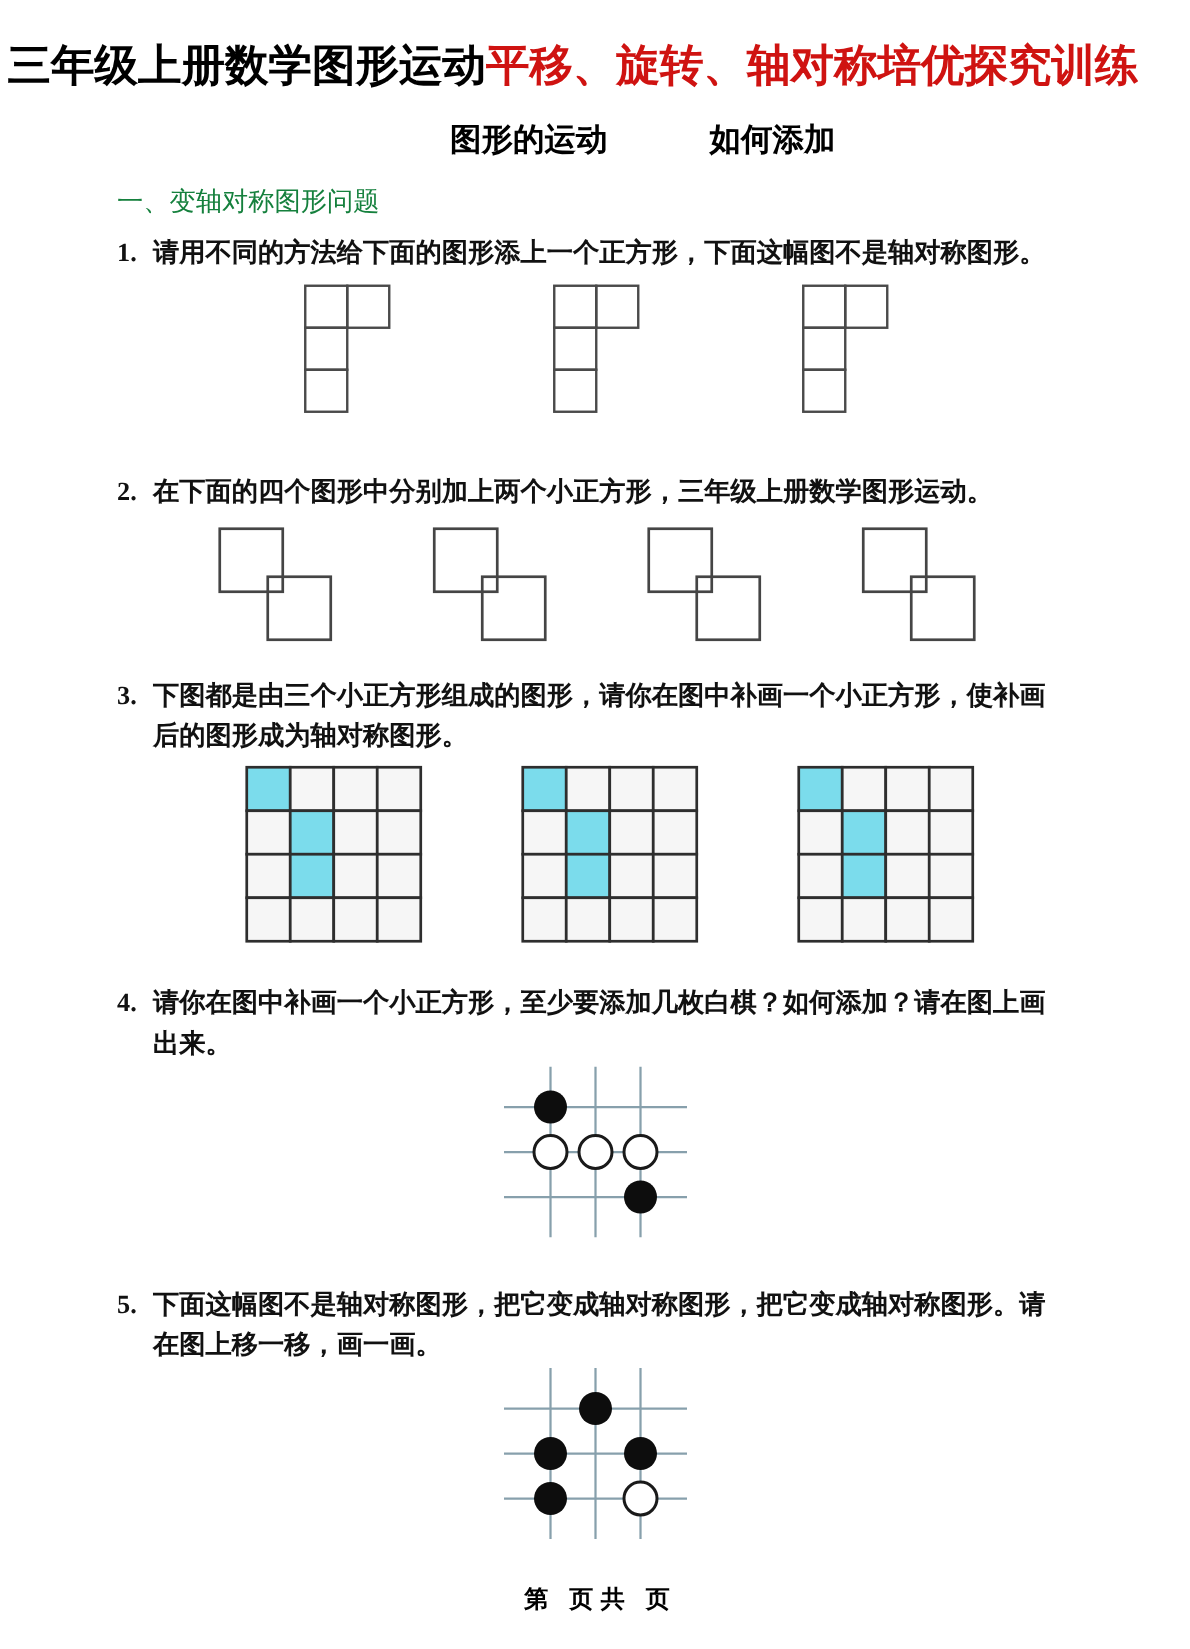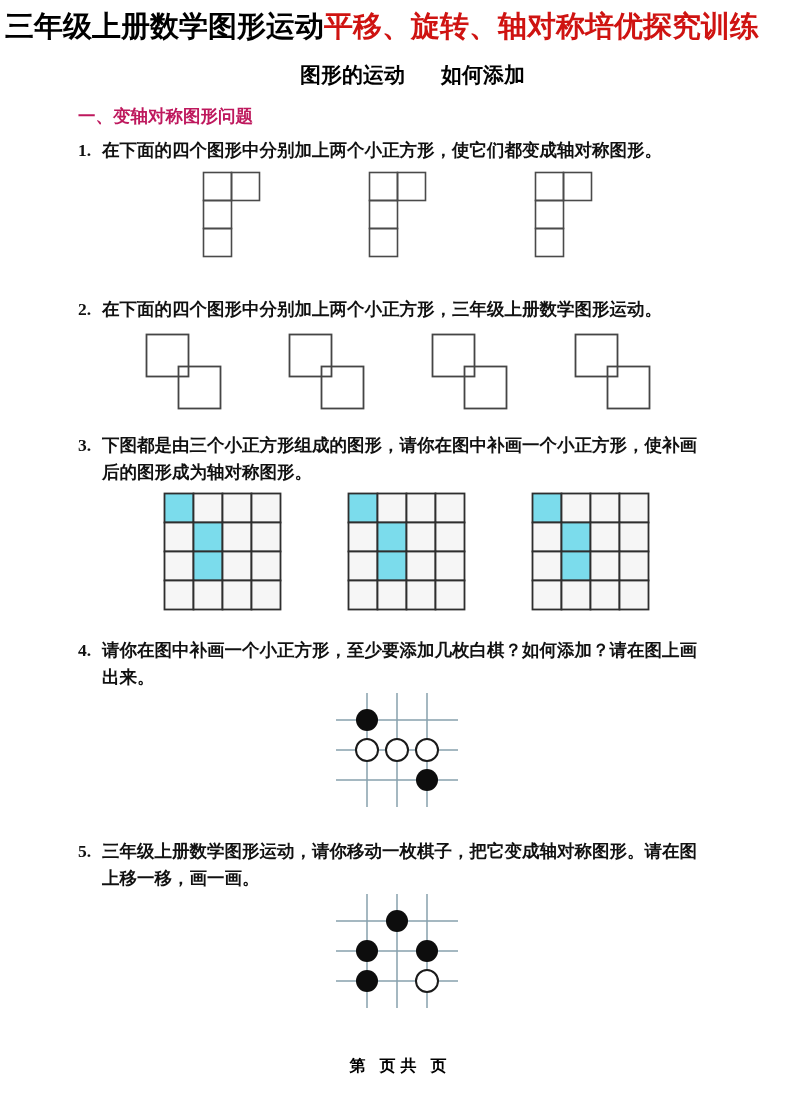--- a/index.html
+++ b/index.html
@@ -2,40 +2,40 @@
 <html><head>
 <meta charset="utf-8">
 <style>
   * { margin:0; padding:0; box-sizing:border-box; }
   html,body { background:#ffffff; }
   body {
     width:793px; height:1099px; overflow:hidden; position:relative;
     font-family:"Liberation Serif","DejaVu Serif",serif;
     color:#111;
   }
-  .page { width:793px; height:1099px; padding-top:8px; }
+  .page { width:793px; height:1099px; padding-top:26px; }
 
   .main-title {
     font-family:"Liberation Sans","DejaVu Sans",sans-serif;
     font-weight:900; font-size:29px; line-height:1.25;
     white-space:nowrap; padding-left:5px; letter-spacing:0px;
   }
   .main-title .t-black { color:#000; }
   .main-title .t-red { color:#cf1311; }
 
   .subtitle {
-    margin-top:17px; padding-left:300px; display:flex; gap:36px;
+    margin-top:17px; padding-left:300px; display:flex; gap:68px;
     font-family:"Liberation Sans","DejaVu Sans",sans-serif;
     font-weight:800; font-size:21px; color:#000;
   }
 
   .section-header {
     margin:15px 0 0 78px;
     font-family:"Liberation Sans","DejaVu Sans",sans-serif;
-    font-weight:700; font-size:17.5px; color:#be185d;
+    font-weight:400; font-size:17.5px; color:#15803d;
   }
 
   .q-text {
     margin:9px 0 0 78px; display:flex; align-items:flex-start;
     font-weight:700; font-size:17.5px; line-height:1.55;
     max-width:640px;
   }
   .q-num { flex:0 0 24px; }
   .q-body { flex:1 1 auto; max-width:600px; }
 
@@ -65,21 +65,21 @@
   <div class="subtitle">
     <span>图形的运动</span>
     <span>如何添加</span>
   </div>
 
   <div class="section-header">一、变轴对称图形问题</div>
 
   <div class="question">
     <div class="q-text">
       <span class="q-num">1.</span>
-      <span class="q-body">在下面的四个图形中分别加上两个小正方形，使它们都变成轴对称图形。</span>
+      <span class="q-body">请用不同的方法给下面的图形添上一个正方形，下面这幅图不是轴对称图形。</span>
     </div>
     <div class="fig-row q1-row" id="fig-q1">
         <svg width="59" height="87">
           <rect x="1.5" y="1.5" width="28" height="28" fill="none" stroke="#4a4a4a" stroke-width="1.6"></rect>
           <rect x="29.5" y="1.5" width="28" height="28" fill="none" stroke="#4a4a4a" stroke-width="1.6"></rect>
           <rect x="1.5" y="29.5" width="28" height="28" fill="none" stroke="#4a4a4a" stroke-width="1.6"></rect>
           <rect x="1.5" y="57.5" width="28" height="28" fill="none" stroke="#4a4a4a" stroke-width="1.6"></rect>
         </svg>
         <svg width="59" height="87">
           <rect x="1.5" y="1.5" width="28" height="28" fill="none" stroke="#4a4a4a" stroke-width="1.6"></rect>
@@ -202,21 +202,21 @@
           <circle cx="61" cy="57" r="11" fill="#ffffff" stroke="#1a1a1a" stroke-width="2"></circle>
           <circle cx="91" cy="57" r="11" fill="#ffffff" stroke="#1a1a1a" stroke-width="2"></circle>
           <circle cx="91" cy="87" r="11" fill="#0d0d0d"></circle>
         </svg>
       </div>
   </div>
 
   <div class="question">
     <div class="q-text">
       <span class="q-num">5.</span>
-      <span class="q-body">三年级上册数学图形运动，请你移动一枚棋子，把它变成轴对称图形。请在图上移一移，画一画。</span>
+      <span class="q-body">下面这幅图不是轴对称图形，把它变成轴对称图形，把它变成轴对称图形。请在图上移一移，画一画。</span>
     </div>
     <div class="fig-row board-row" id="fig-q5">
         <svg width="122" height="114">
           <line x1="0" y1="27" x2="122" y2="27" stroke="#87a0ac" stroke-width="1.5"></line>
           <line x1="0" y1="57" x2="122" y2="57" stroke="#87a0ac" stroke-width="1.5"></line>
           <line x1="0" y1="87" x2="122" y2="87" stroke="#87a0ac" stroke-width="1.5"></line>
           <line x1="31" y1="0" x2="31" y2="114" stroke="#87a0ac" stroke-width="1.5"></line>
           <line x1="61" y1="0" x2="61" y2="114" stroke="#87a0ac" stroke-width="1.5"></line>
           <line x1="91" y1="0" x2="91" y2="114" stroke="#87a0ac" stroke-width="1.5"></line>
           <circle cx="61" cy="27" r="11" fill="#0d0d0d"></circle>

